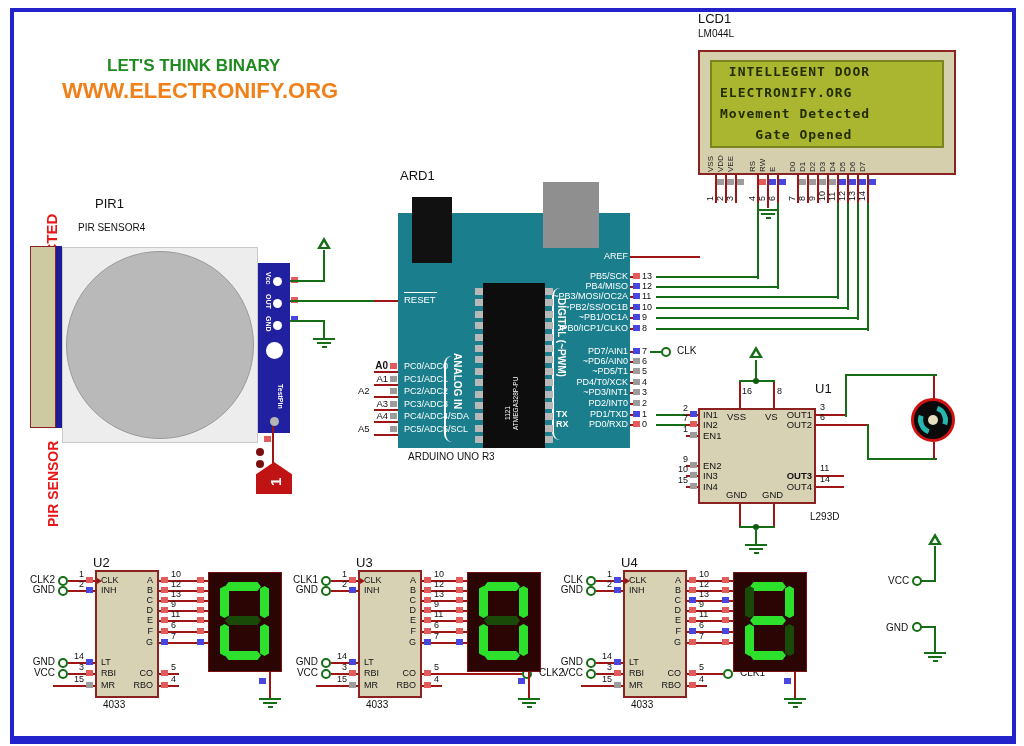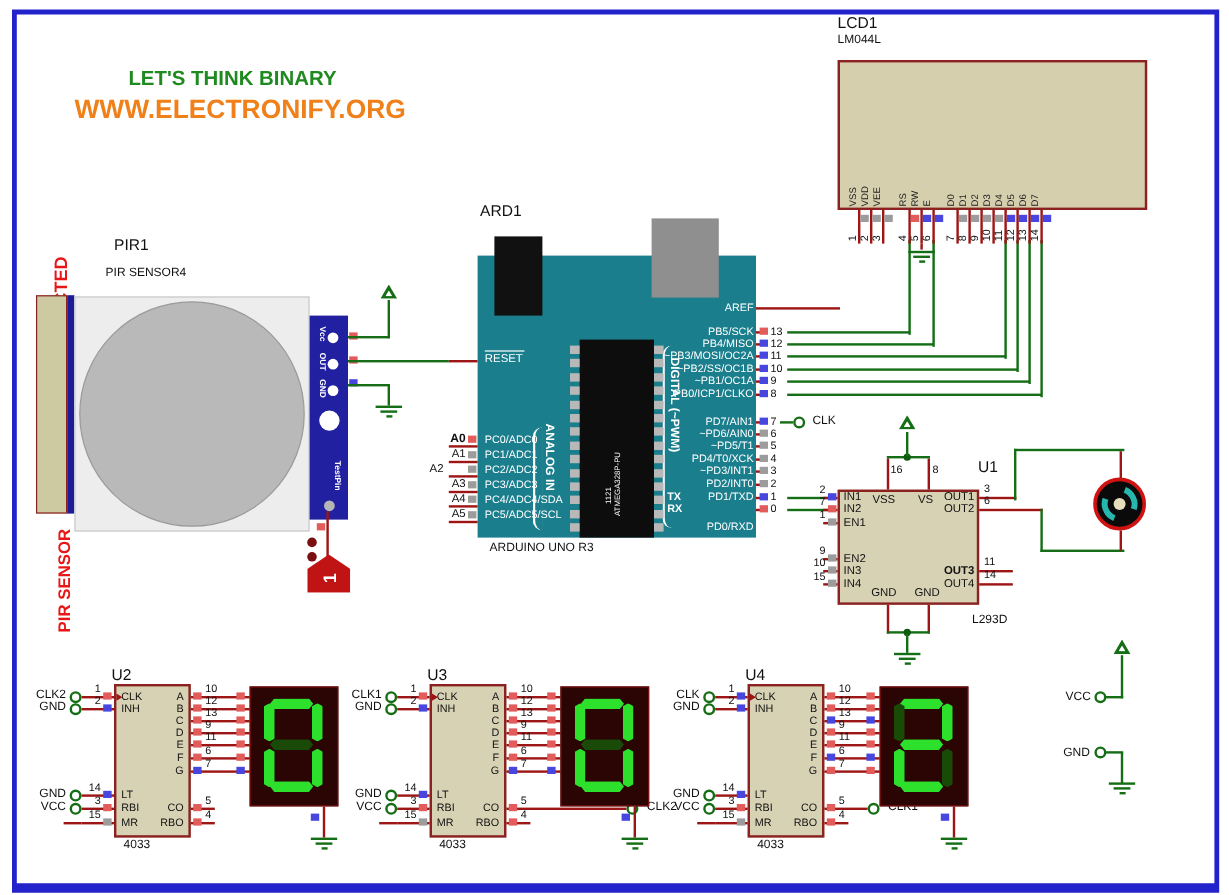--- a/index.html
+++ b/index.html
@@ -24,29 +24,35 @@
 <div id="cv">
   <div class="frame"></div>
 
   <div class="t" style="left:107px;top:57px;font-size:17px;font-weight:bold;color:#1f8a1f">LET'S THINK BINARY</div>
   <div class="t" style="left:62px;top:79px;font-size:22px;font-weight:bold;color:#f08019">WWW.ELECTRONIFY.ORG</div>
 
   <div class="t rot" style="left:44px;top:337px;font-size:15px;font-weight:bold;color:#e81717">NT IS DETECTED</div>
   <div class="t rot" style="left:46px;top:527px;font-size:14px;font-weight:bold;color:#e81717">PIR SENSOR</div>
 
   <div class="t" style="left:95px;top:197px;font-size:13px">PIR1</div>
-  <div class="t" style="left:88px;top:223px;font-size:10px">PIR SENSOR4</div>
+  <div class="t" style="left:78px;top:223px;font-size:10px">PIR SENSOR4</div>
   <div class="t" style="left:400px;top:169px;font-size:13px">ARD1</div>
   <div class="t" style="left:408px;top:452px;font-size:10px">ARDUINO UNO R3</div>
   <div class="t" style="left:698px;top:12px;font-size:13px">LCD1</div>
   <div class="t" style="left:698px;top:29px;font-size:10px">LM044L</div>
   <div class="t" style="left:815px;top:382px;font-size:13px">U1</div>
   <div class="t" style="left:810px;top:512px;font-size:10px">L293D</div>
 
   <div style="position:absolute;left:698px;top:50px;width:258px;height:125px;background:#d6cfae;border:2px solid #8b2121;box-sizing:border-box"></div>
+  <div style="position:absolute;left:710px;top:60px;width:234px;height:88px;background:#aab62f;border:2px solid #79851c;box-sizing:border-box;overflow:hidden">
+    <div class="lcd-line" style="top:2px"> INTELLEGENT DOOR</div>
+    <div class="lcd-line" style="top:23px">ELECTRONIFY.ORG</div>
+    <div class="lcd-line" style="top:44px">Movement Detected</div>
+    <div class="lcd-line" style="top:65px">    Gate Opened</div>
+  </div>
 <div style="position: absolute; left: 30px; top: 246px; width: 26px; height: 182px; background: rgb(205, 201, 160); border: 1px solid rgb(139, 33, 33); box-sizing: border-box;"></div>
     <div style="position: absolute; left: 56px; top: 246px; width: 6px; height: 182px; background: rgb(28, 28, 153);"></div>
     <div style="position: absolute; left: 62px; top: 247px; width: 196px; height: 196px; background: rgb(237, 237, 237); border: 1px solid rgb(201, 201, 201); box-sizing: border-box;"></div>
     <div style="position: absolute; left: 66px; top: 251px; width: 188px; height: 188px; background: rgb(185, 185, 185); border-radius: 50%; border: 1px solid rgb(154, 154, 154); box-sizing: border-box;"></div>
     <div style="position: absolute; left: 258px; top: 263px; width: 32px; height: 170px; background: rgb(32, 32, 160);"></div>
     <div class="t rot90" style="position: absolute; left: 272px; top: 272px; font-size: 7px; color: rgb(255, 255, 255); font-weight: bold;">Vcc</div>
     <div style="position: absolute; left: 273px; top: 277px; width: 9px; height: 9px; background: rgb(255, 255, 255); border-radius: 50%;"></div>
     <div class="t rot90" style="position: absolute; left: 272px; top: 294px; font-size: 7px; color: rgb(255, 255, 255); font-weight: bold;">OUT</div>
     <div style="position: absolute; left: 273px; top: 299px; width: 9px; height: 9px; background: rgb(255, 255, 255); border-radius: 50%;"></div>
     <div class="t rot90" style="position: absolute; left: 272px; top: 316px; font-size: 7px; color: rgb(255, 255, 255); font-weight: bold;">GND</div>
@@ -92,21 +98,21 @@
     <div class="sq gray" style="position: absolute; left: 390px; top: 388px; width: 7px; height: 6px;"></div>
     <div class="t" style="position: absolute; left: 404px; top: 387px; font-size: 9px; color: rgb(255, 255, 255); font-weight: normal;">PC2/ADC2</div>
     <div class="t" style="position: absolute; left: 358px; top: 399px; font-size: 9.5px; color: rgb(17, 17, 17); font-weight: normal; width: 30px; text-align: right;">A3</div>
     <div style="position: absolute; left: 374px; top: 409px; width: 24px; height: 2px; background: rgb(158, 21, 21);"></div>
     <div class="sq gray" style="position: absolute; left: 390px; top: 401px; width: 7px; height: 6px;"></div>
     <div class="t" style="position: absolute; left: 404px; top: 400px; font-size: 9px; color: rgb(255, 255, 255); font-weight: normal;">PC3/ADC3</div>
     <div class="t" style="position: absolute; left: 358px; top: 411px; font-size: 9.5px; color: rgb(17, 17, 17); font-weight: normal; width: 30px; text-align: right;">A4</div>
     <div style="position: absolute; left: 374px; top: 421px; width: 24px; height: 2px; background: rgb(158, 21, 21);"></div>
     <div class="sq gray" style="position: absolute; left: 390px; top: 413px; width: 7px; height: 6px;"></div>
     <div class="t" style="position: absolute; left: 404px; top: 412px; font-size: 9px; color: rgb(255, 255, 255); font-weight: normal;">PC4/ADC4/SDA</div>
-    <div class="t" style="position: absolute; left: 358px; top: 424px; font-size: 9.5px; color: rgb(17, 17, 17); font-weight: normal; width: 30px; text-align: right;">A5</div>
+    <div class="t" style="position: absolute; left: 358px; top: 424px; font-size: 9.5px; color: rgb(17, 17, 17); font-weight: normal; width: 30px; text-align: left;">A5</div>
     <div style="position: absolute; left: 374px; top: 434px; width: 24px; height: 2px; background: rgb(158, 21, 21);"></div>
     <div class="sq gray" style="position: absolute; left: 390px; top: 426px; width: 7px; height: 6px;"></div>
     <div class="t" style="position: absolute; left: 404px; top: 425px; font-size: 9px; color: rgb(255, 255, 255); font-weight: normal;">PC5/ADC5/SCL</div>
     <div style="position: absolute; left: 444px; top: 356px; width: 6px; height: 86px; border-left: 2px solid rgb(255, 255, 255); border-radius: 8px 0px 0px 8px;"></div>
     <div class="t rot90" style="position: absolute; left: 462px; top: 353px; font-size: 10px; color: rgb(255, 255, 255); font-weight: bold;">ANALOG IN</div>
     <div style="position: absolute; left: 552px; top: 288px; width: 6px; height: 152px; border-left: 2px solid rgb(255, 255, 255); border-radius: 8px 0px 0px 8px;"></div>
     <div class="t rot90" style="position: absolute; left: 566px; top: 298px; font-size: 10px; color: rgb(255, 255, 255); font-weight: bold;">DIGITAL (~PWM)</div>
     <div style="position: absolute; left: 483px; top: 283px; width: 62px; height: 165px; background: rgb(13, 13, 13);"></div>
     <div style="position: absolute; left: 475px; top: 288px; width: 8px; height: 7px; background: rgb(184, 184, 184);"></div>
     <div style="position: absolute; left: 545px; top: 288px; width: 8px; height: 7px; background: rgb(184, 184, 184);"></div>
@@ -202,21 +208,21 @@
     <div class="t" style="position: absolute; left: 478px; top: 399px; font-size: 9px; color: rgb(255, 255, 255); font-weight: normal; width: 150px; text-align: right;">PD2/INT0</div>
     <div style="position: absolute; left: 630px; top: 403px; width: 4px; height: 2px; background: rgb(158, 21, 21);"></div>
     <div class="sq gray" style="position: absolute; left: 633px; top: 400px; width: 7px; height: 6px;"></div>
     <div class="t" style="position: absolute; left: 642px; top: 399px; font-size: 9px; color: rgb(17, 17, 17); font-weight: normal;">2</div>
     <div class="t" style="position: absolute; left: 478px; top: 410px; font-size: 9px; color: rgb(255, 255, 255); font-weight: normal; width: 150px; text-align: right;">PD1/TXD</div>
     <div style="position: absolute; left: 630px; top: 414px; width: 4px; height: 2px; background: rgb(158, 21, 21);"></div>
     <div class="sq blue" style="position: absolute; left: 633px; top: 411px; width: 7px; height: 6px;"></div>
     <div class="t" style="position: absolute; left: 642px; top: 410px; font-size: 9px; color: rgb(17, 17, 17); font-weight: normal;">1</div>
     <div class="t" style="position: absolute; left: 556px; top: 410px; font-size: 9px; color: rgb(255, 255, 255); font-weight: bold;">TX</div>
     <div style="position: absolute; left: 656px; top: 414px; width: 34px; height: 2px; background: rgb(21, 110, 21);"></div>
-    <div class="t" style="position: absolute; left: 478px; top: 420px; font-size: 9px; color: rgb(255, 255, 255); font-weight: normal; width: 150px; text-align: right; margin-top: 15px;">PD0/RXD</div>
+    <div class="t" style="position: absolute; left: 478px; top: 420px; font-size: 9px; color: rgb(255, 255, 255); font-weight: normal; width: 150px; text-align: right;">PD0/RXD</div>
     <div style="position: absolute; left: 630px; top: 424px; width: 4px; height: 2px; background: rgb(158, 21, 21);"></div>
     <div class="sq red" style="position: absolute; left: 633px; top: 421px; width: 7px; height: 6px;"></div>
     <div class="t" style="position: absolute; left: 642px; top: 420px; font-size: 9px; color: rgb(17, 17, 17); font-weight: normal;">0</div>
     <div class="t" style="position: absolute; left: 556px; top: 420px; font-size: 9px; color: rgb(255, 255, 255); font-weight: bold;">RX</div>
     <div style="position: absolute; left: 656px; top: 424px; width: 34px; height: 2px; background: rgb(21, 110, 21);"></div>
     <div style="position: absolute; left: 715px; top: 175px; width: 2px; height: 28px; background: rgb(158, 21, 21);"></div>
     <div class="sq gray" style="position: absolute; left: 717px; top: 179px; width: 7px; height: 6px;"></div>
     <div class="t rot" style="position: absolute; left: 706px; top: 201px; font-size: 9px; color: rgb(17, 17, 17); font-weight: normal;">1</div>
     <div class="t rot" style="position: absolute; left: 707px; top: 172px; font-size: 8px; color: rgb(34, 34, 34); font-weight: normal;">VSS</div>
     <div style="position: absolute; left: 725px; top: 175px; width: 2px; height: 28px; background: rgb(158, 21, 21);"></div>

